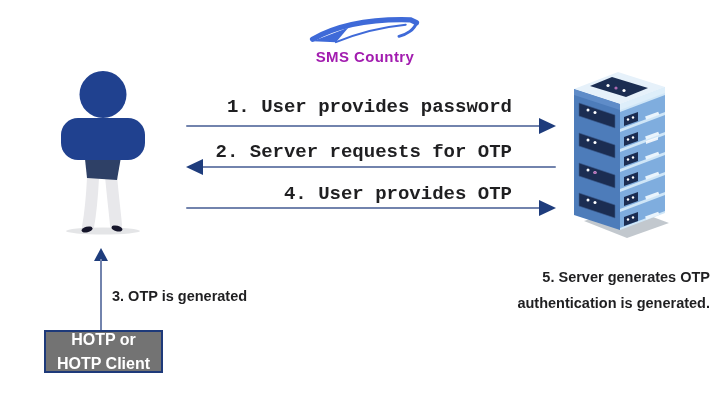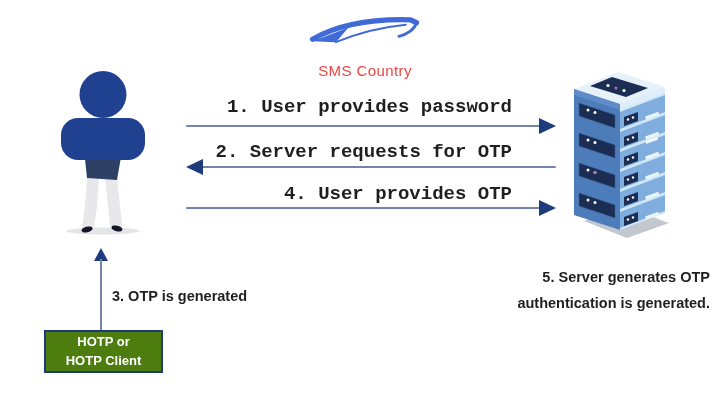--- a/index.html
+++ b/index.html
@@ -4,21 +4,21 @@
 <style>
   html,body{margin:0;padding:0;background:#fff;}
   .canvas{
     position:relative;width:720px;height:401px;background:#ffffff;overflow:hidden;
     font-family:"Liberation Sans",sans-serif;color:#1f1f21;
   }
   
   .logo{position:absolute;left:303px;top:14px;width:124px;text-align:center;}
   .logo svg{display:block;margin:0 auto;}
   .logo .brand-text{
-    margin-top:15px;font-size:15px;font-weight:normal;letter-spacing:.4px;color:#ef4444;
+    margin-top:1px;font-size:15px;font-weight:bold;letter-spacing:.4px;color:#a21caf;
   }
   
   .msg-label{
     position:absolute;left:212px;width:300px;text-align:right;
     font-size:19px;font-weight:bold;color:#1f1f21;white-space:nowrap;font-family:Liberation Mono, monospace;
   }
   .msg1{top:96px;}
   .msg2{top:141px;}
   .msg3{top:183px;}
   
@@ -46,23 +46,23 @@
     border-left:7px solid transparent;border-right:7px solid transparent;
     border-bottom:13px solid #1e3c7c;
   }
   .note3{
     position:absolute;left:112px;top:288px;font-size:14.5px;font-weight:bold;
     color:#1f1f21;white-space:nowrap;
   }
   
   .client-box{
     position:absolute;left:44px;top:330px;width:119px;height:43px;
-    background:#4d7c0f;border:2px solid #1e3a7a;box-sizing:border-box;
+    background:#737373;border:2px solid #1e3a7a;box-sizing:border-box;
     display:flex;flex-direction:column;align-items:center;justify-content:center;
-    color:#ffffff;font-size:13px;font-weight:bold;line-height:1.45;text-align:center;
+    color:#ffffff;font-size:16px;font-weight:bold;line-height:1.45;text-align:center;
   }
   
   .server-notes{
     position:absolute;left:438px;top:266px;width:272px;text-align:right;
     font-size:14.5px;font-weight:bold;color:#1f1f21;
   }
   .server-notes .line{line-height:22px;}
   .server-notes .gap{height:4px;}
   
   .person{position:absolute;left:58px;top:70px;width:88px;height:165px;}

